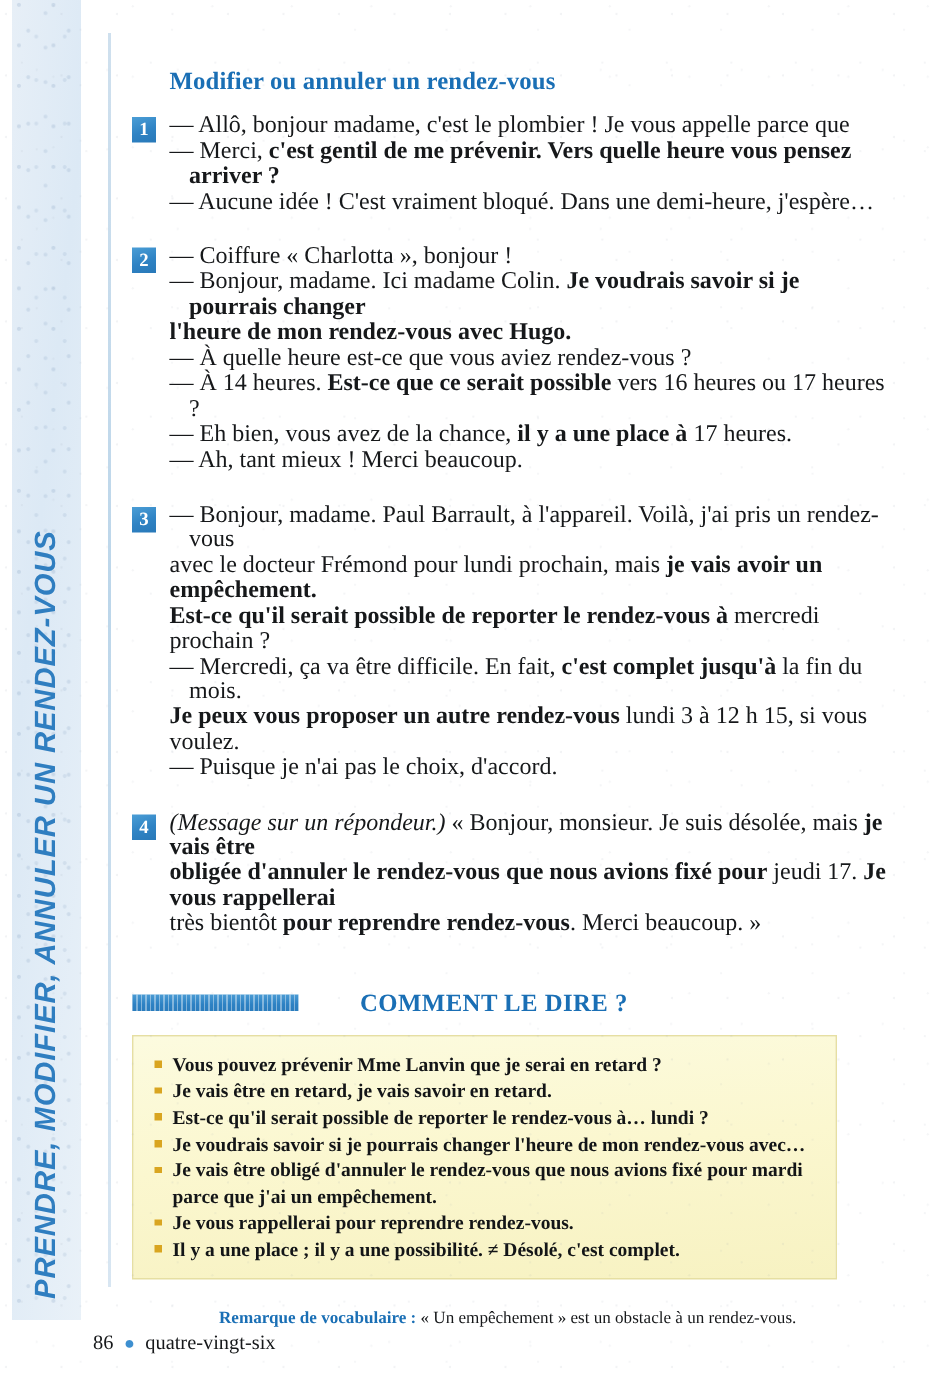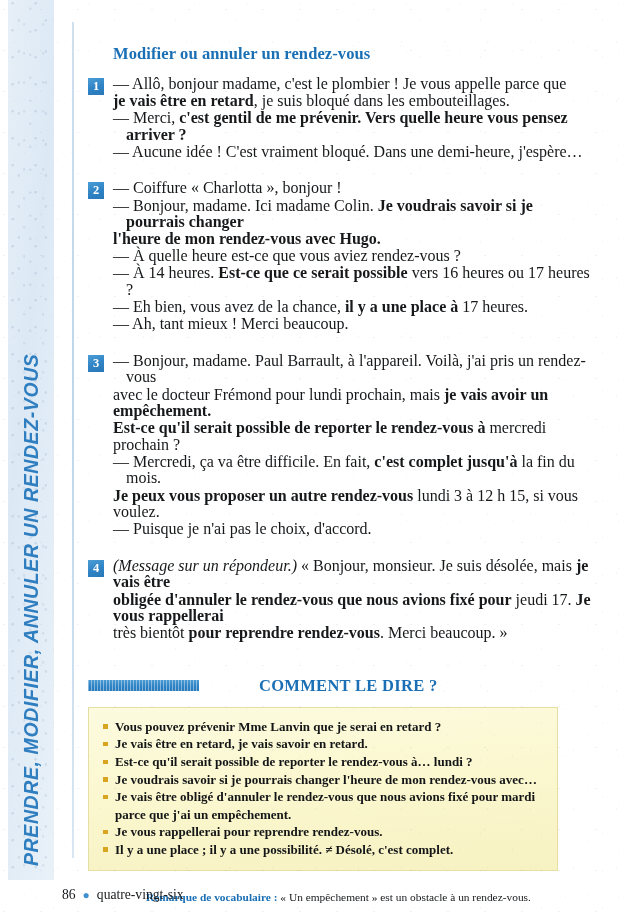--- a/index.html
+++ b/index.html
@@ -125,21 +125,21 @@
     margin: 34px 0 11px 0;
   }
   .cld-bar {
     width: 111px;
     height: 11px;
     background:
       repeating-linear-gradient(90deg, rgba(255,255,255,.40) 0 1px, transparent 1px 3px),
       linear-gradient(180deg, #4a9bd4 0%, #2d81c3 60%, #2a7cbd 100%);
   }
   .cld-title {
-    margin-left: 60px;
+    margin-left: 41px;
     font-family: "Liberation Serif", serif;
     font-weight: bold;
     font-size: 16.5px;
     color: #1a6fb5;
     letter-spacing: .3px;
   }
 
   
   .yellow-box {
     background: linear-gradient(176deg, #fcfbdf 0%, #fbf7cf 48%, #f7f2c2 100%);
@@ -199,21 +199,20 @@
 <div class="tab-rule"></div>
 
 <div class="content">
 
   <h1 class="section-title">Modifier ou annuler un rendez-vous</h1>
 
   <div id="dialogue-list">
       <div class="dialogue">
         <span class="dlg-num">1</span>
         <div class="line"><span>— Allô, bonjour madame, c'est le plombier ! Je vous appelle parce que </span></div>
-        <div class="line noindent"><b>je vais être en retard</b><span>, je suis bloqué dans les embouteillages.</span></div>
         <div class="line"><span>— Merci, </span><b>c'est gentil de me prévenir. Vers quelle heure vous pensez arriver ?</b></div>
         <div class="line"><span>— Aucune idée ! C'est vraiment bloqué. Dans une demi-heure, j'espère…</span></div>
       </div>
       <div class="dialogue">
         <span class="dlg-num">2</span>
         <div class="line"><span>— Coiffure « Charlotta », bonjour !</span></div>
         <div class="line"><span>— Bonjour, madame. Ici madame Colin. </span><b>Je voudrais savoir si je pourrais changer</b></div>
         <div class="line noindent"><b>l'heure de mon rendez-vous avec Hugo.</b></div>
         <div class="line"><span>— À quelle heure est-ce que vous aviez rendez-vous ?</span></div>
         <div class="line"><span>— À 14 heures. </span><b>Est-ce que ce serait possible</b><span> vers 16 heures ou 17 heures ?</span></div>

